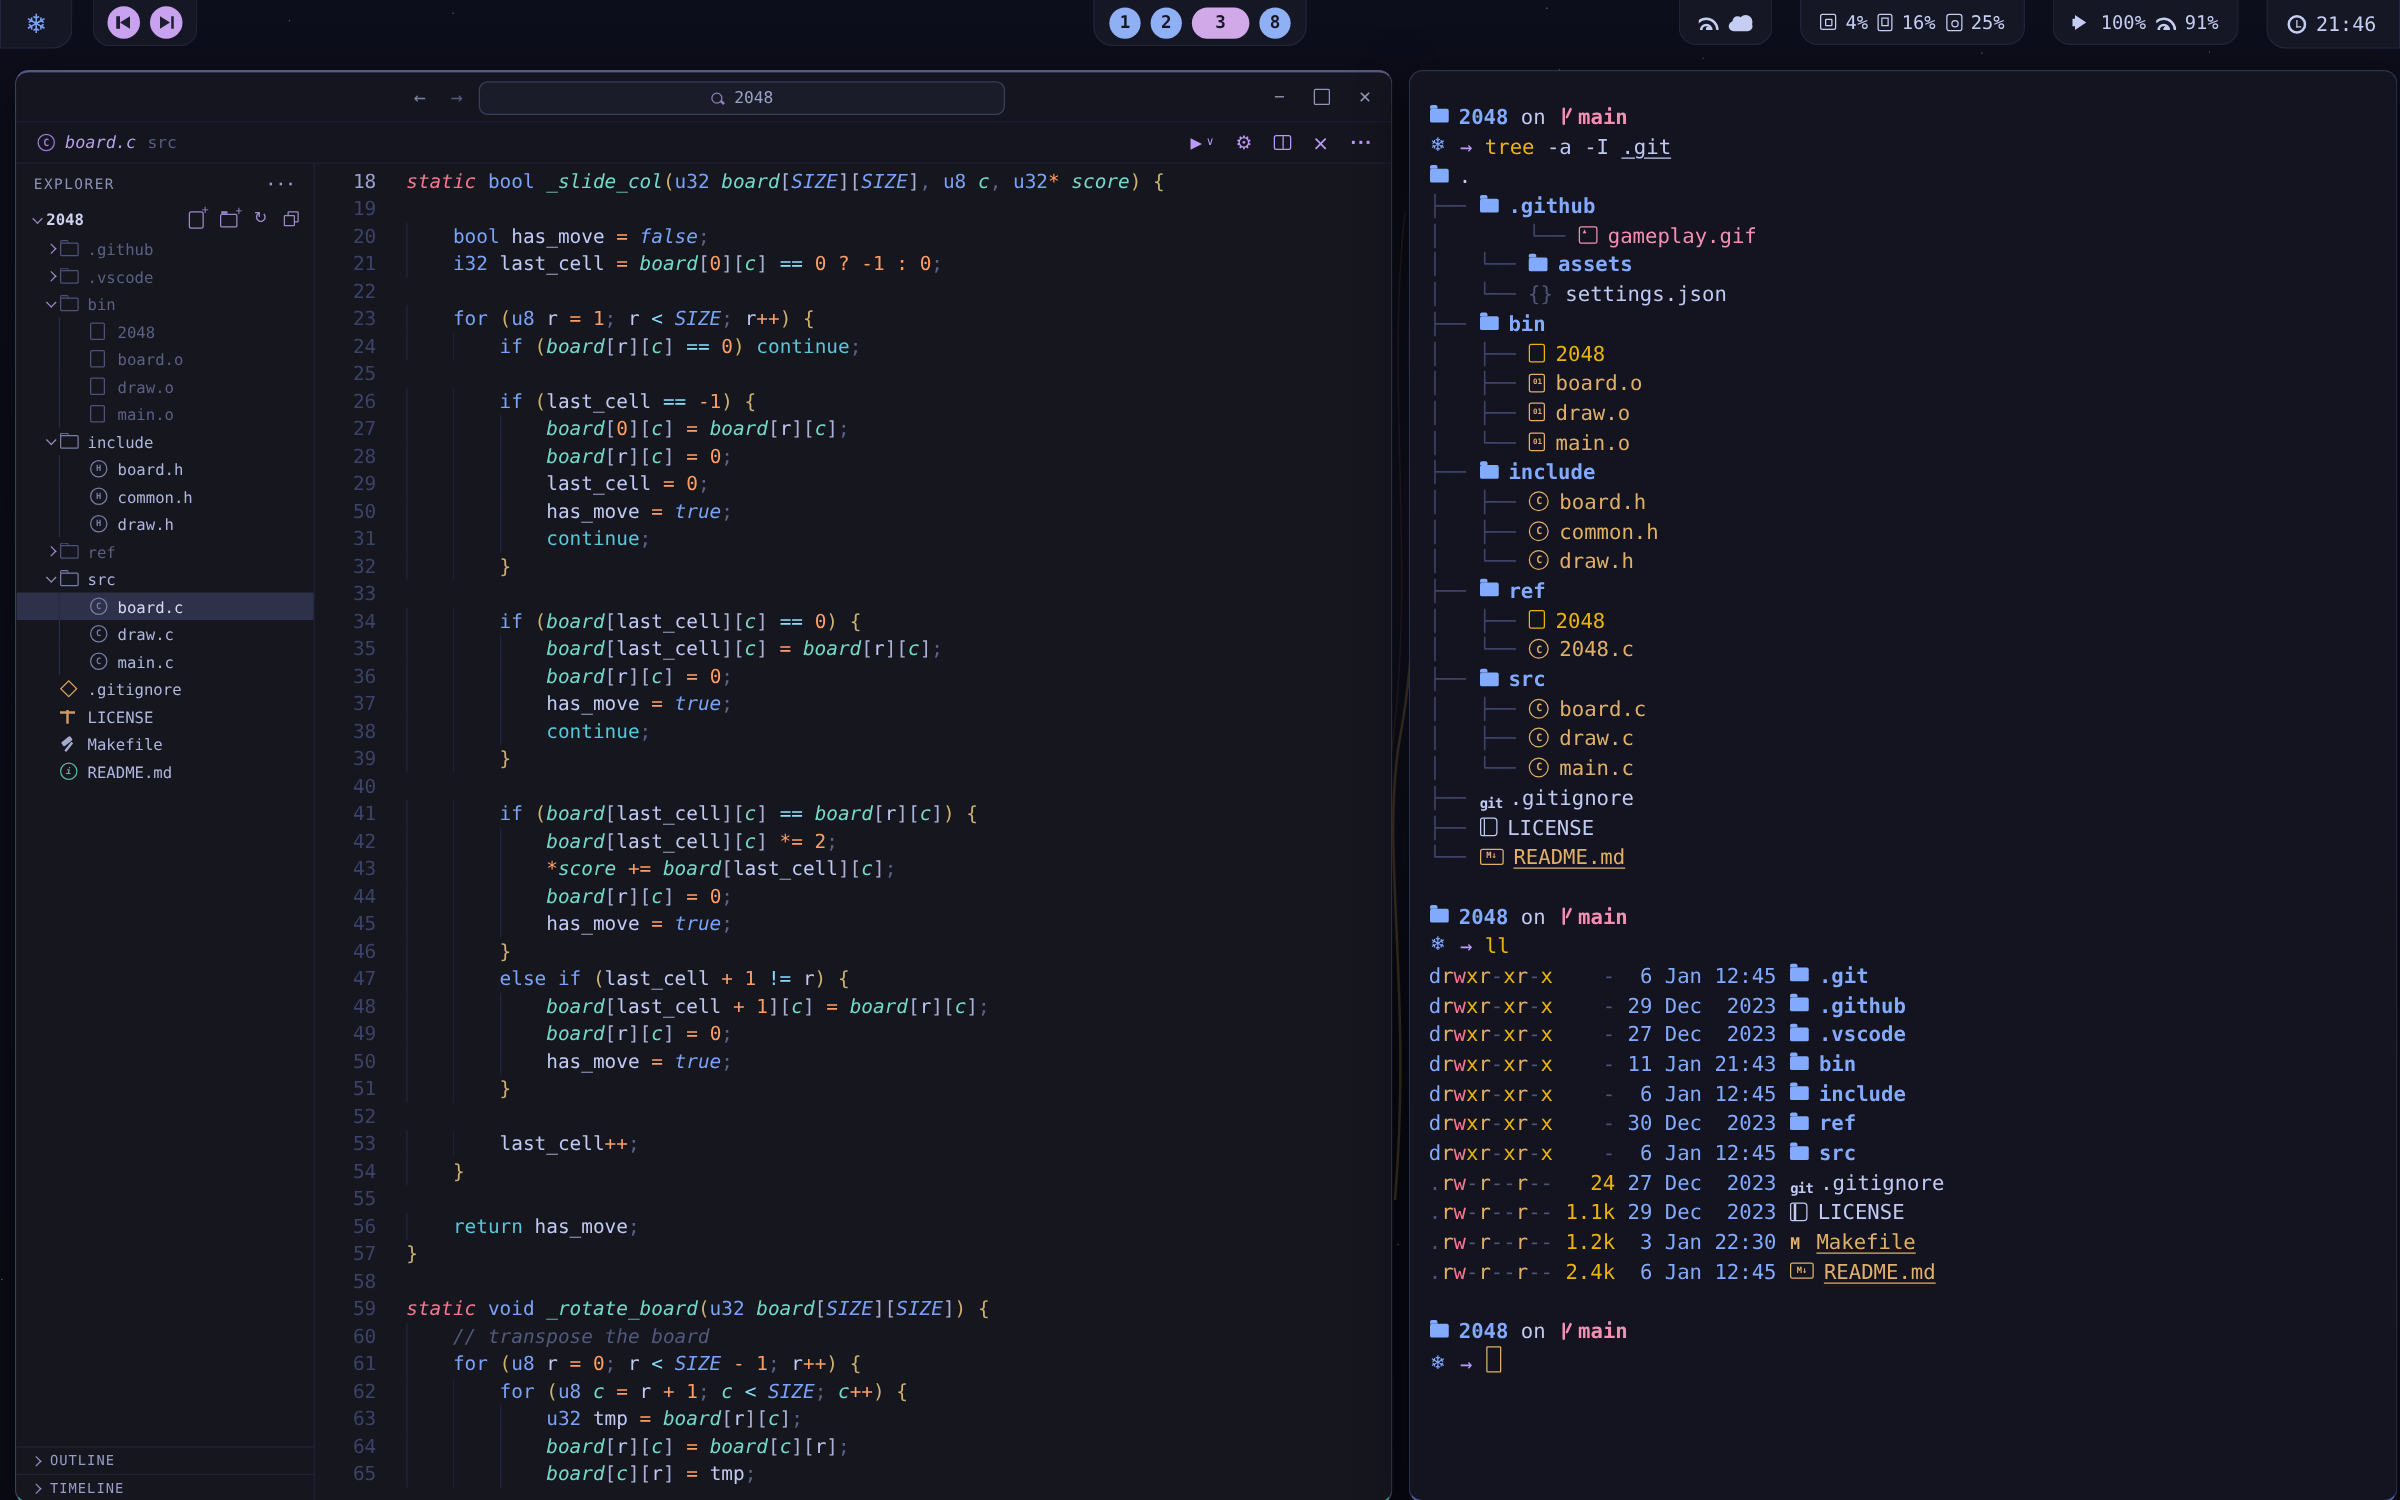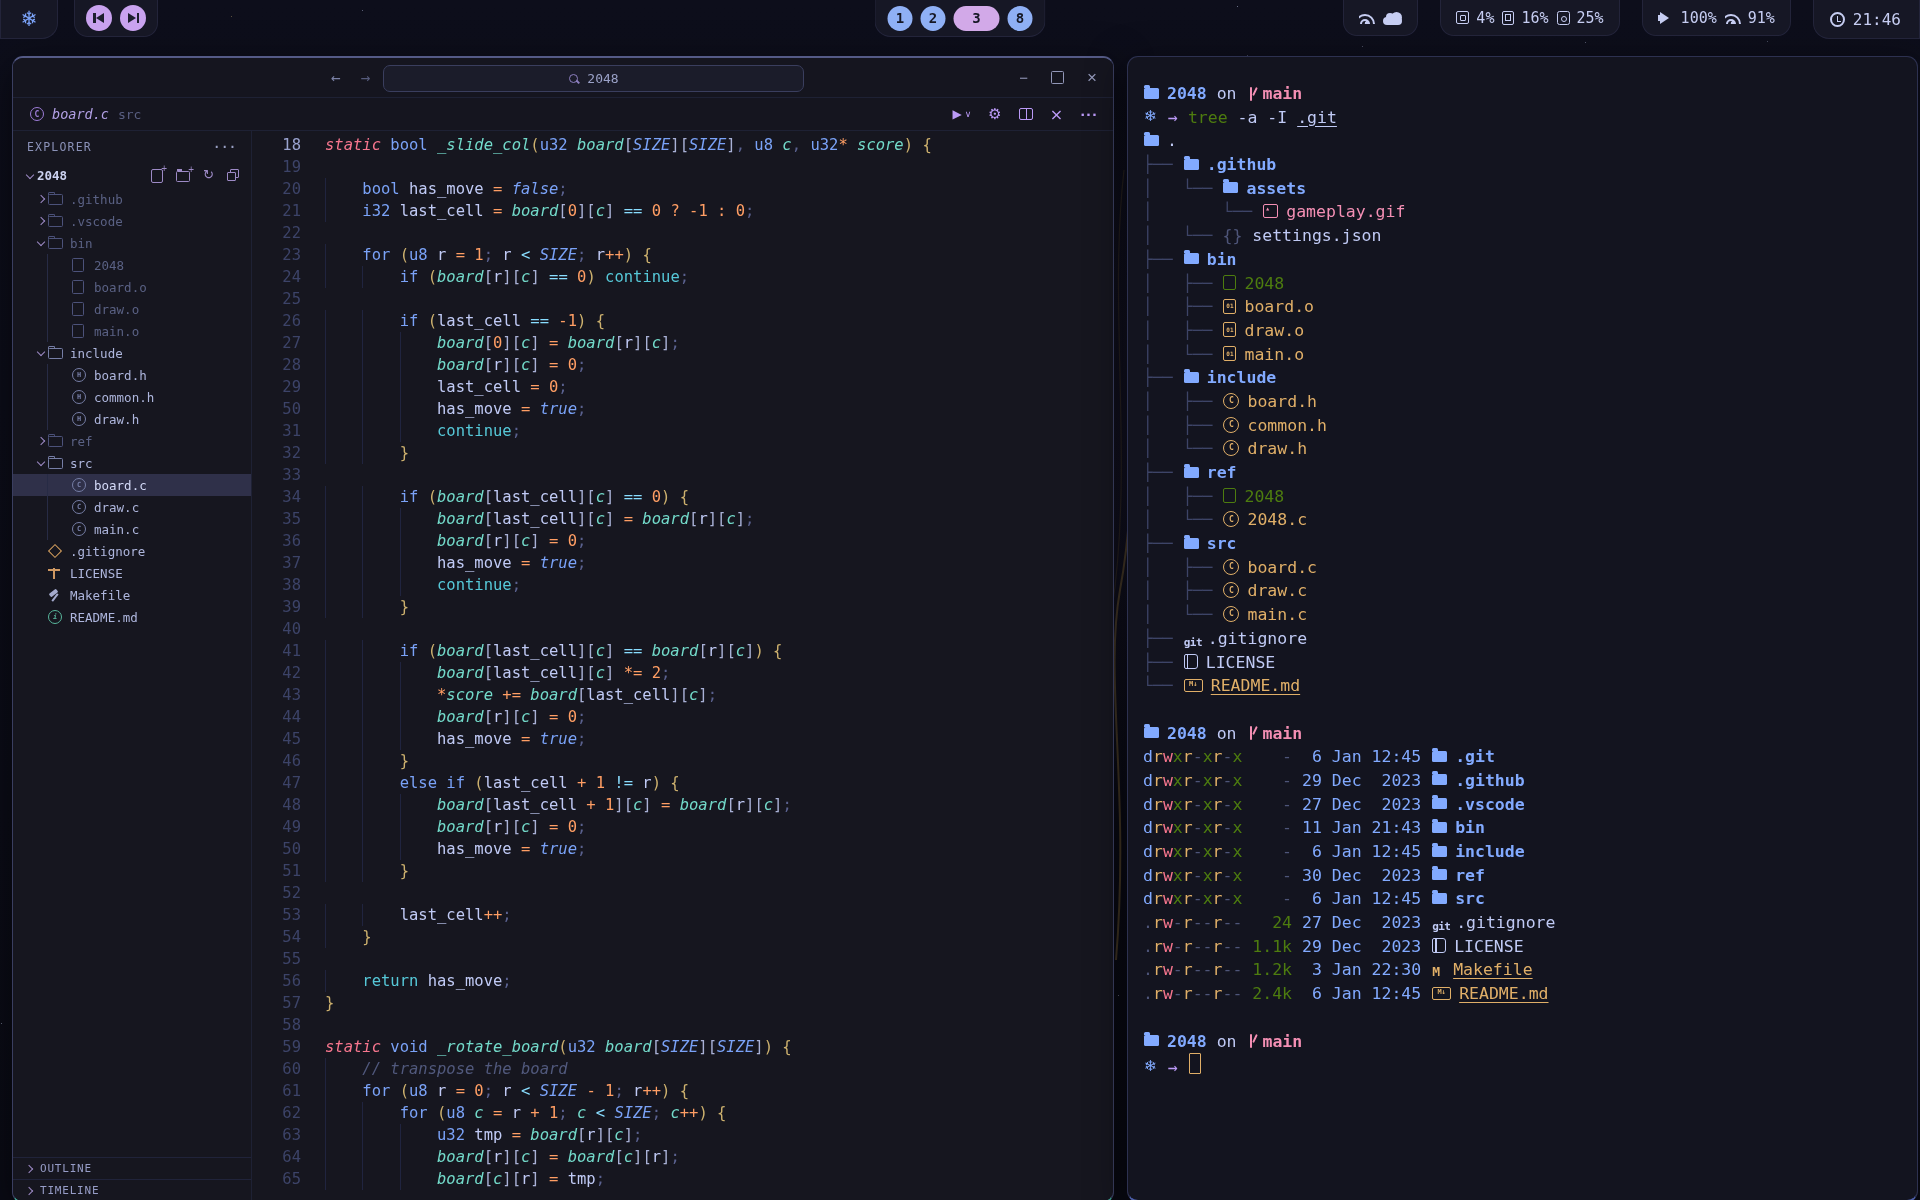--- a/index.html
+++ b/index.html
@@ -158,21 +158,21 @@
   .eq{color:#89ddff}
   .er{color:#56c8d8}
   .eb{color:#a9b1d6}
   .eB{color:#cdb16e}
   .es{color:#5b6290}
   .em{color:#51597d;font-style:italic}
   .eg{box-shadow:inset 1px 0 0 #20243f}
   
   #termbody{padding:25px 10px 0 15px;font-family:"DejaVu Sans Mono",monospace;font-size:16.5px;line-height:23.7px;cursor:text;height:100%;box-sizing:border-box}
   .tline{white-space:pre;height:23.7px}
-  .tB{color:#82aaff}.tG{color:#4d7c0f}.tY{color:#e0af68}.tP{color:#f48fb4}.tR{color:#f7768e}
+  .tB{color:#82aaff}.tG{color:#eab308}.tY{color:#e0af68}.tP{color:#f48fb4}.tR{color:#f7768e}
   .tM{color:#bb9af7}.tF{color:#c0caf5}.tD{color:#4e5579}.tE{color:#3d4467}
   .tb{font-weight:bold}
   .tu{text-decoration:underline;text-underline-offset:3px}
   .ti{display:inline-block;position:relative;vertical-align:middle;margin:0 8px 3px 1px}
   .ic-fo{width:15px;height:11px;background:currentColor;border-radius:1.5px}
   .ic-fo::before{content:"";position:absolute;top:-3px;left:0;width:6px;height:3px;background:currentColor;border-radius:1.5px 1.5px 0 0}
   .ic-fi{width:11px;height:13px;border:1.6px solid currentColor;border-radius:2px}
   .ic-c{width:14px;height:14px;border:1.6px solid currentColor;border-radius:50%}
   .ic-c::after{content:"C";position:absolute;inset:0;display:flex;align-items:center;justify-content:center;font-size:8px;font-weight:bold}
   .ic-bi{width:11px;height:13px;border:1.6px solid currentColor;border-radius:2px}
@@ -714,22 +714,22 @@
         </div>
     </div>
   </div>
 
   <div id="win-term" class="win">
     <div id="termbody">
         <div class="tline"><span class="ti ic-fo tB"></span><span class="tB tb">2048 </span><span class="tF">on </span><span class="ti ic-br tP"></span><span class="tP tb">main</span></div>
         <div class="tline"><span class="ti ic-sn tB"></span><span class="tM">→ </span><span class="tG">tree </span><span class="tF">-a -I </span><span class="tF tu">.git</span></div>
         <div class="tline"><span class="ti ic-fo tB"></span><span class="tF">.</span></div>
         <div class="tline"><span class="tE">├── </span><span class="ti ic-fo tB"></span><span class="tB tb">.github</span></div>
+        <div class="tline"><span class="tE">│       └── </span><span class="ti ic-im tP"></span><span class="tP">gameplay.gif</span></div>
         <div class="tline"><span class="tE">│   └── </span><span class="ti ic-fo tB"></span><span class="tB tb">assets</span></div>
-        <div class="tline"><span class="tE">│       └── </span><span class="ti ic-im tP"></span><span class="tP">gameplay.gif</span></div>
         <div class="tline"><span class="tE">│   └── </span><span class="tD">{} </span><span class="tF">settings.json</span></div>
         <div class="tline"><span class="tE">├── </span><span class="ti ic-fo tB"></span><span class="tB tb">bin</span></div>
         <div class="tline"><span class="tE">│   ├── </span><span class="ti ic-fi tG"></span><span class="tG">2048</span></div>
         <div class="tline"><span class="tE">│   ├── </span><span class="ti ic-bi tY"></span><span class="tY">board.o</span></div>
         <div class="tline"><span class="tE">│   ├── </span><span class="ti ic-bi tY"></span><span class="tY">draw.o</span></div>
         <div class="tline"><span class="tE">│   └── </span><span class="ti ic-bi tY"></span><span class="tY">main.o</span></div>
         <div class="tline"><span class="tE">├── </span><span class="ti ic-fo tB"></span><span class="tB tb">include</span></div>
         <div class="tline"><span class="tE">│   ├── </span><span class="ti ic-c tY"></span><span class="tY">board.h</span></div>
         <div class="tline"><span class="tE">│   ├── </span><span class="ti ic-c tY"></span><span class="tY">common.h</span></div>
         <div class="tline"><span class="tE">│   └── </span><span class="ti ic-c tY"></span><span class="tY">draw.h</span></div>
@@ -738,20 +738,21 @@
         <div class="tline"><span class="tE">│   └── </span><span class="ti ic-c tY"></span><span class="tY">2048.c</span></div>
         <div class="tline"><span class="tE">├── </span><span class="ti ic-fo tB"></span><span class="tB tb">src</span></div>
         <div class="tline"><span class="tE">│   ├── </span><span class="ti ic-c tY"></span><span class="tY">board.c</span></div>
         <div class="tline"><span class="tE">│   ├── </span><span class="ti ic-c tY"></span><span class="tY">draw.c</span></div>
         <div class="tline"><span class="tE">│   └── </span><span class="ti ic-c tY"></span><span class="tY">main.c</span></div>
         <div class="tline"><span class="tE">├── </span><span class="ti ic-gt tF"></span><span class="tF">.gitignore</span></div>
         <div class="tline"><span class="tE">├── </span><span class="ti ic-bk tF"></span><span class="tF">LICENSE</span></div>
         <div class="tline"><span class="tE">└── </span><span class="ti ic-md tY"></span><span class="tY tu">README.md</span></div>
         <div class="tline"></div>
         <div class="tline"><span class="ti ic-fo tB"></span><span class="tB tb">2048 </span><span class="tF">on </span><span class="ti ic-br tP"></span><span class="tP tb">main</span></div>
+        <div class="tline"><span class="ti ic-sn tB"></span><span class="tM">→ </span><span class="tG">ll</span></div>
         <div class="tline"><span class="tB">d</span><span class="tY">r</span><span class="tR">w</span><span class="tG">x</span><span class="tY">r</span><span class="tD">-</span><span class="tG">x</span><span class="tY">r</span><span class="tD">-</span><span class="tG">x</span><span class="tD">    -</span><span class="tB">  6 Jan 12:45 </span><span class="ti ic-fo tB"></span><span class="tB tb">.git</span></div>
         <div class="tline"><span class="tB">d</span><span class="tY">r</span><span class="tR">w</span><span class="tG">x</span><span class="tY">r</span><span class="tD">-</span><span class="tG">x</span><span class="tY">r</span><span class="tD">-</span><span class="tG">x</span><span class="tD">    -</span><span class="tB"> 29 Dec  2023 </span><span class="ti ic-fo tB"></span><span class="tB tb">.github</span></div>
         <div class="tline"><span class="tB">d</span><span class="tY">r</span><span class="tR">w</span><span class="tG">x</span><span class="tY">r</span><span class="tD">-</span><span class="tG">x</span><span class="tY">r</span><span class="tD">-</span><span class="tG">x</span><span class="tD">    -</span><span class="tB"> 27 Dec  2023 </span><span class="ti ic-fo tB"></span><span class="tB tb">.vscode</span></div>
         <div class="tline"><span class="tB">d</span><span class="tY">r</span><span class="tR">w</span><span class="tG">x</span><span class="tY">r</span><span class="tD">-</span><span class="tG">x</span><span class="tY">r</span><span class="tD">-</span><span class="tG">x</span><span class="tD">    -</span><span class="tB"> 11 Jan 21:43 </span><span class="ti ic-fo tB"></span><span class="tB tb">bin</span></div>
         <div class="tline"><span class="tB">d</span><span class="tY">r</span><span class="tR">w</span><span class="tG">x</span><span class="tY">r</span><span class="tD">-</span><span class="tG">x</span><span class="tY">r</span><span class="tD">-</span><span class="tG">x</span><span class="tD">    -</span><span class="tB">  6 Jan 12:45 </span><span class="ti ic-fo tB"></span><span class="tB tb">include</span></div>
         <div class="tline"><span class="tB">d</span><span class="tY">r</span><span class="tR">w</span><span class="tG">x</span><span class="tY">r</span><span class="tD">-</span><span class="tG">x</span><span class="tY">r</span><span class="tD">-</span><span class="tG">x</span><span class="tD">    -</span><span class="tB"> 30 Dec  2023 </span><span class="ti ic-fo tB"></span><span class="tB tb">ref</span></div>
         <div class="tline"><span class="tB">d</span><span class="tY">r</span><span class="tR">w</span><span class="tG">x</span><span class="tY">r</span><span class="tD">-</span><span class="tG">x</span><span class="tY">r</span><span class="tD">-</span><span class="tG">x</span><span class="tD">    -</span><span class="tB">  6 Jan 12:45 </span><span class="ti ic-fo tB"></span><span class="tB tb">src</span></div>
         <div class="tline"><span class="tD">.</span><span class="tY">r</span><span class="tR">w</span><span class="tD">-</span><span class="tY">r</span><span class="tD">--</span><span class="tY">r</span><span class="tD">--</span><span class="tG">   24</span><span class="tB"> 27 Dec  2023 </span><span class="ti ic-gt tF"></span><span class="tF">.gitignore</span></div>
         <div class="tline"><span class="tD">.</span><span class="tY">r</span><span class="tR">w</span><span class="tD">-</span><span class="tY">r</span><span class="tD">--</span><span class="tY">r</span><span class="tD">--</span><span class="tG"> 1.1k</span><span class="tB"> 29 Dec  2023 </span><span class="ti ic-bk tF"></span><span class="tF">LICENSE</span></div>
         <div class="tline"><span class="tD">.</span><span class="tY">r</span><span class="tR">w</span><span class="tD">-</span><span class="tY">r</span><span class="tD">--</span><span class="tY">r</span><span class="tD">--</span><span class="tG"> 1.2k</span><span class="tB">  3 Jan 22:30 </span><span class="ti ic-mk tY"></span><span class="tY tu">Makefile</span></div>

